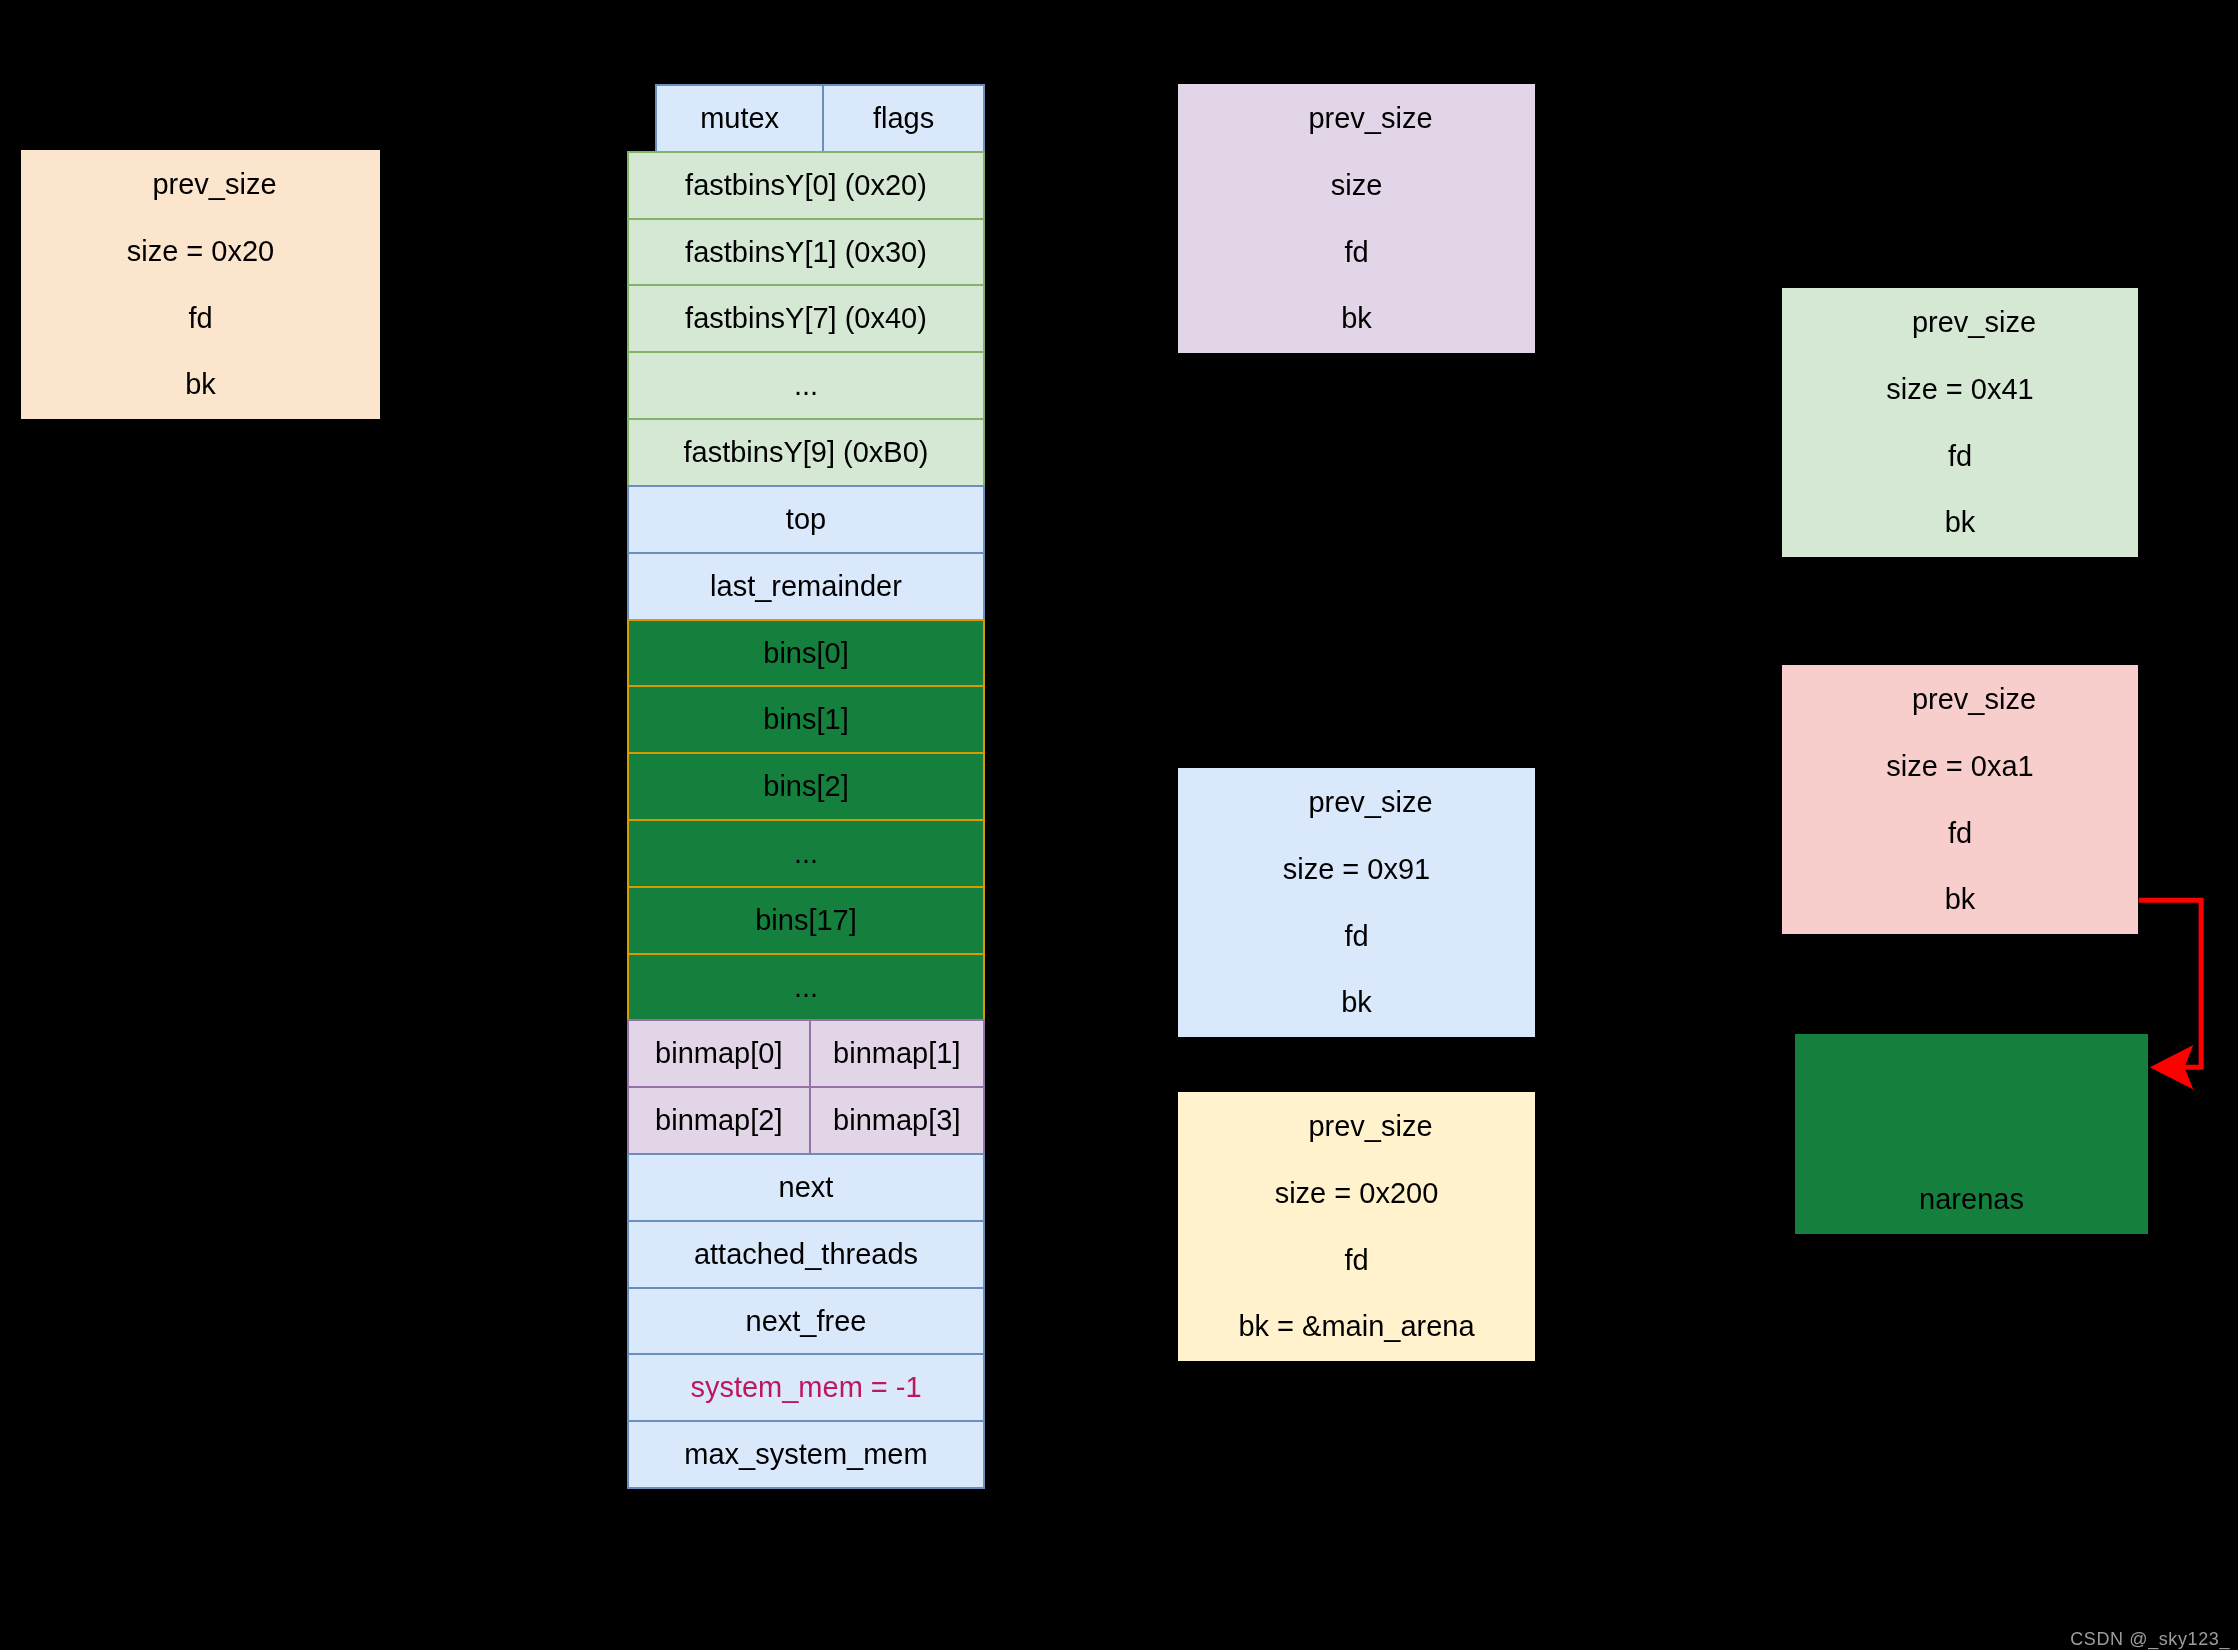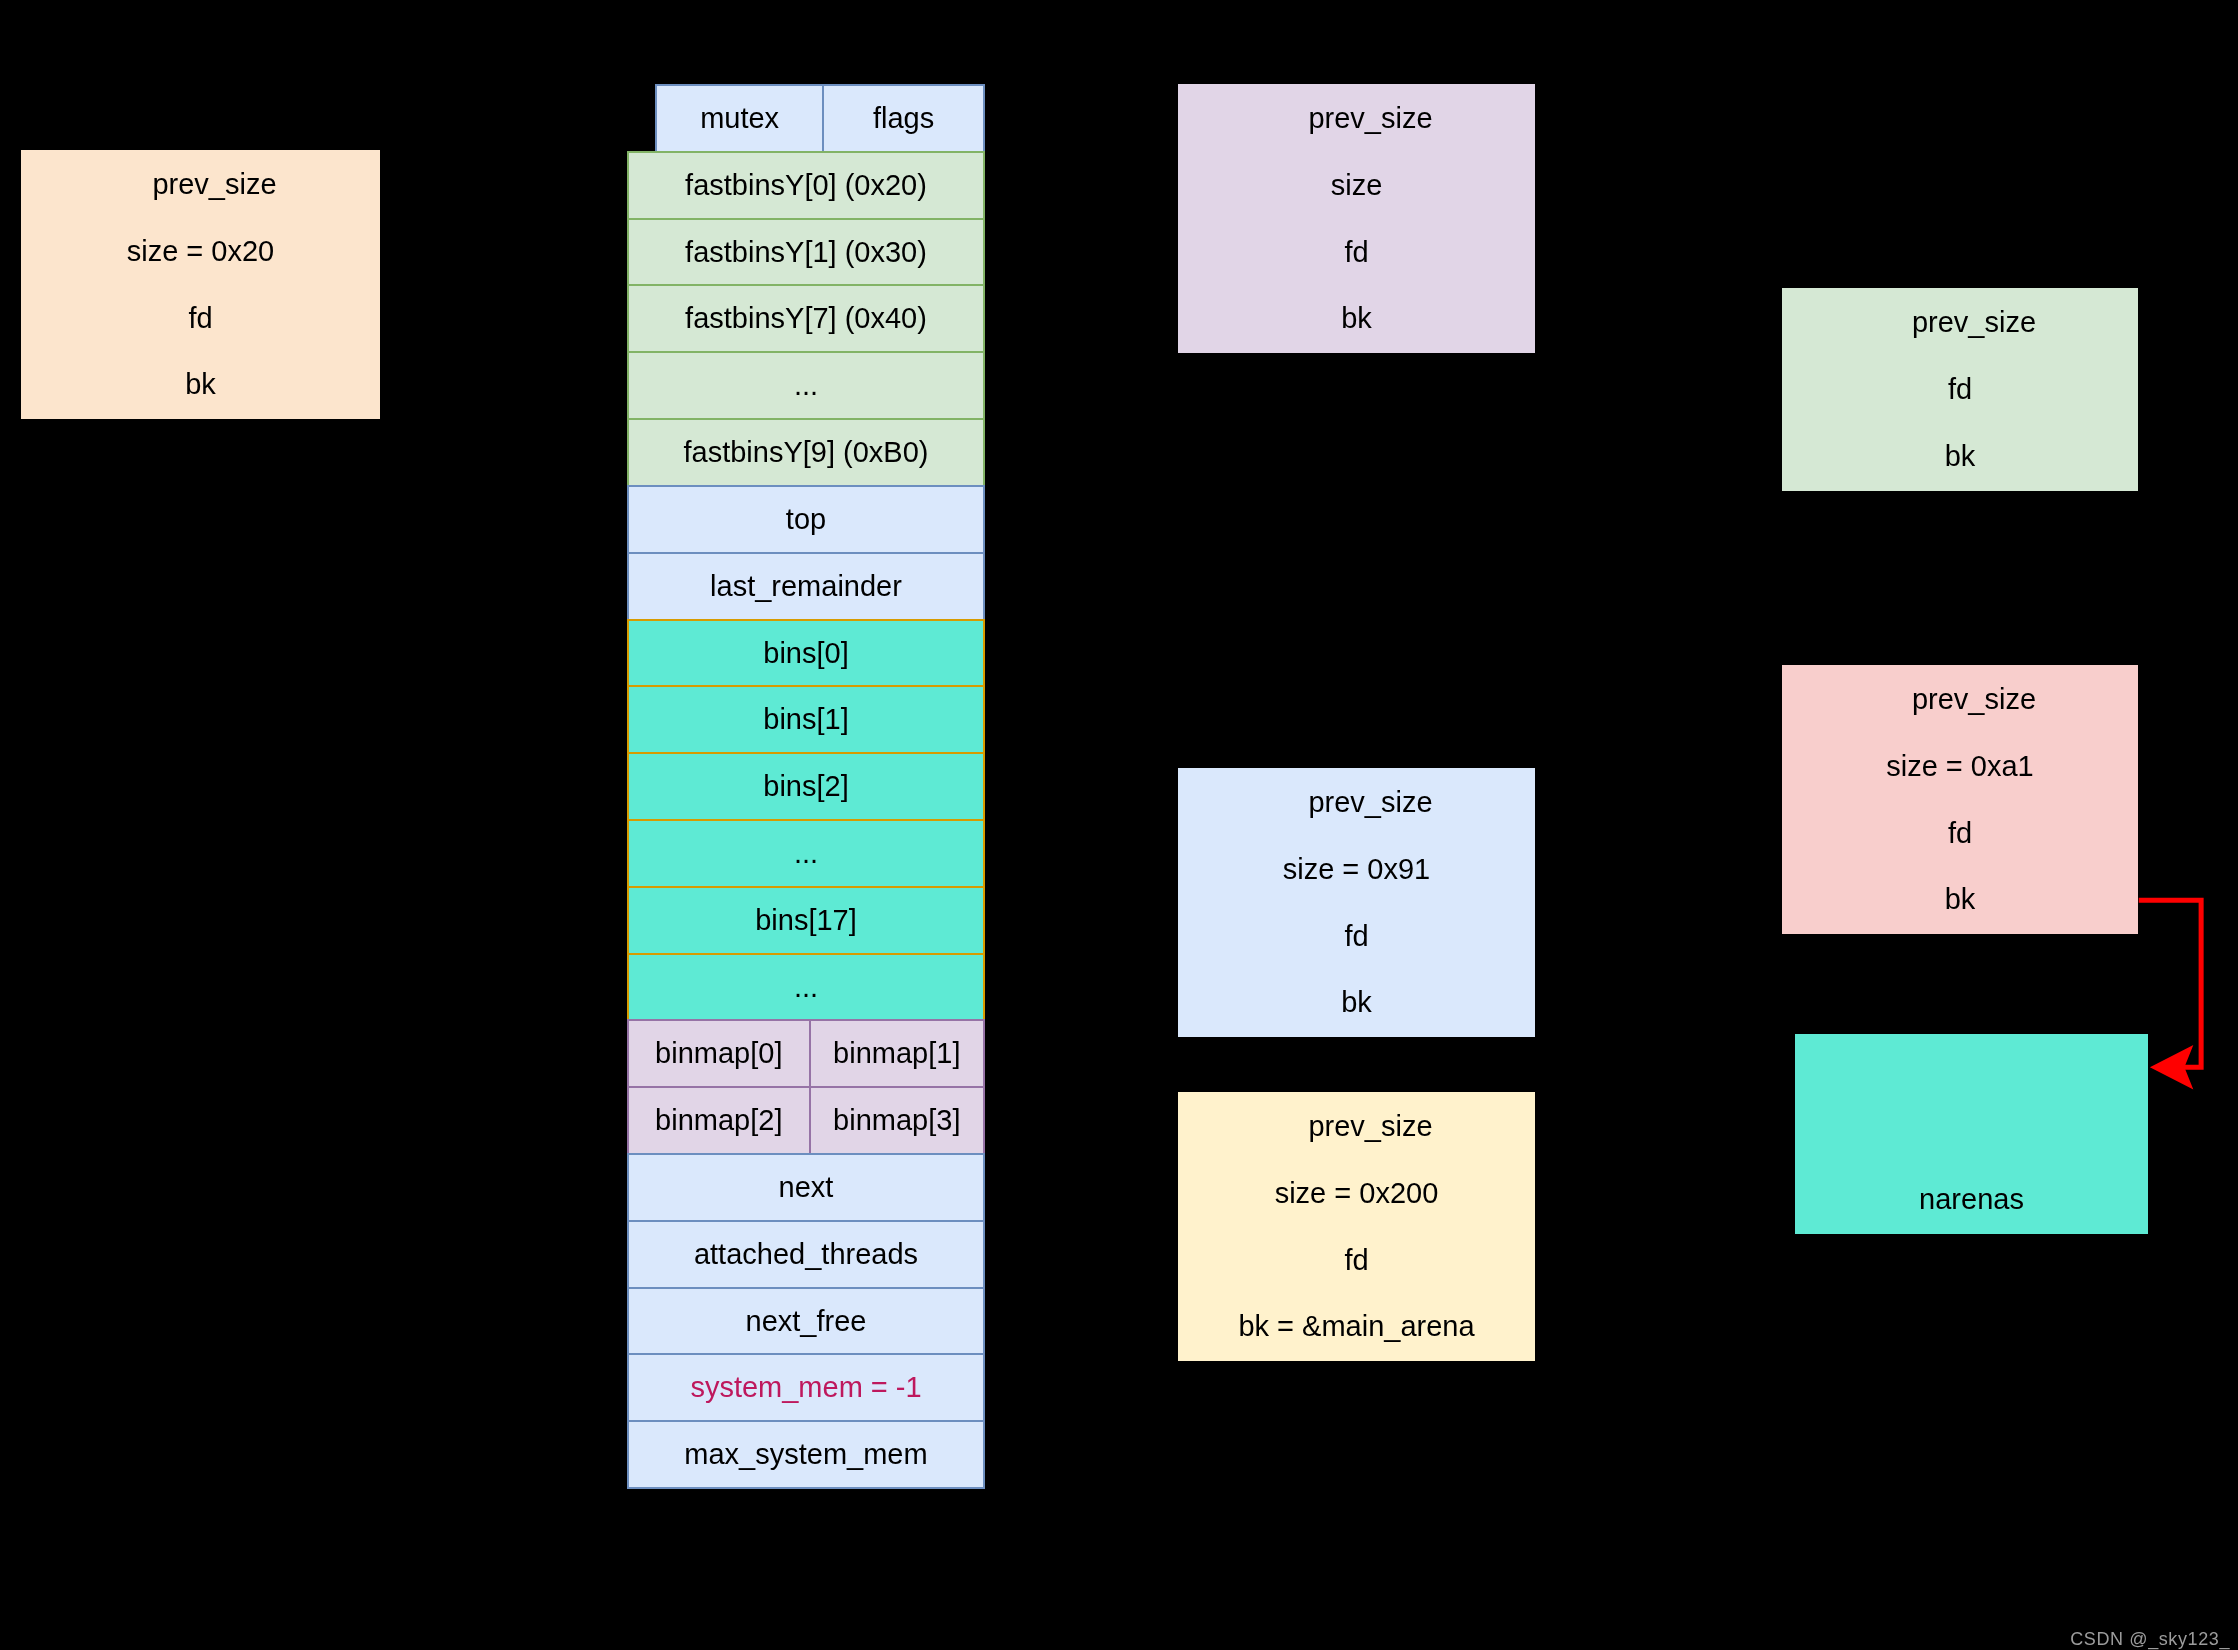--- a/index.html
+++ b/index.html
@@ -28,21 +28,21 @@
   .box .row:first-child { margin-top: 0; margin-left: 28px; }
 
   .split { padding: 0; }
   .cell { width: 51%; height: 100%; display: flex; align-items: center; justify-content: center; }
   .cell-r { width: 49%; border-left: 2.2px solid; }
 
   
   .c-blue   { background: #dae8fc; border-color: #6c8ebf; }
   .c-blue   .cell-r { border-left-color: #6c8ebf; }
   .c-green  { background: #d5e8d4; border-color: #82b366; }
-  .c-orange { background: #5eead4; border-color: #d79b00; }
+  .c-orange { background: #15803d; border-color: #d79b00; }
   .c-peach  { background: #fce5cd; border-color: #bf9000; }
   .c-purple { background: #e1d5e7; border-color: #9673a6; }
   .c-purple .cell-r { border-left-color: #9673a6; }
   .c-yellow { background: #fff2cc; border-color: #d6b656; }
   .c-red    { background: #f8cecc; border-color: #b85450; }
 
   .t-red { color: #be185d; }
 
   .narenas-box .row { height: 68px; }
 
@@ -122,20 +122,21 @@
 
   <div class="box c-yellow" style="left:1178px; top:1092px; width:357px;">
     <div class="row">prev_size</div>
     <div class="row">size = 0x200</div>
     <div class="row">fd</div>
     <div class="row">bk = &amp;main_arena</div>
   </div>
 
   <div class="box c-green" style="left:1782px; top:288px; width:356px;">
     <div class="row">prev_size</div>
+    <div class="row">size = 0x41</div>
     <div class="row">fd</div>
     <div class="row">bk</div>
   </div>
 
   <div class="box c-red" style="left:1782px; top:665px; width:356px;">
     <div class="row">prev_size</div>
     <div class="row">size = 0xa1</div>
     <div class="row">fd</div>
     <div class="row">bk</div>
   </div>

